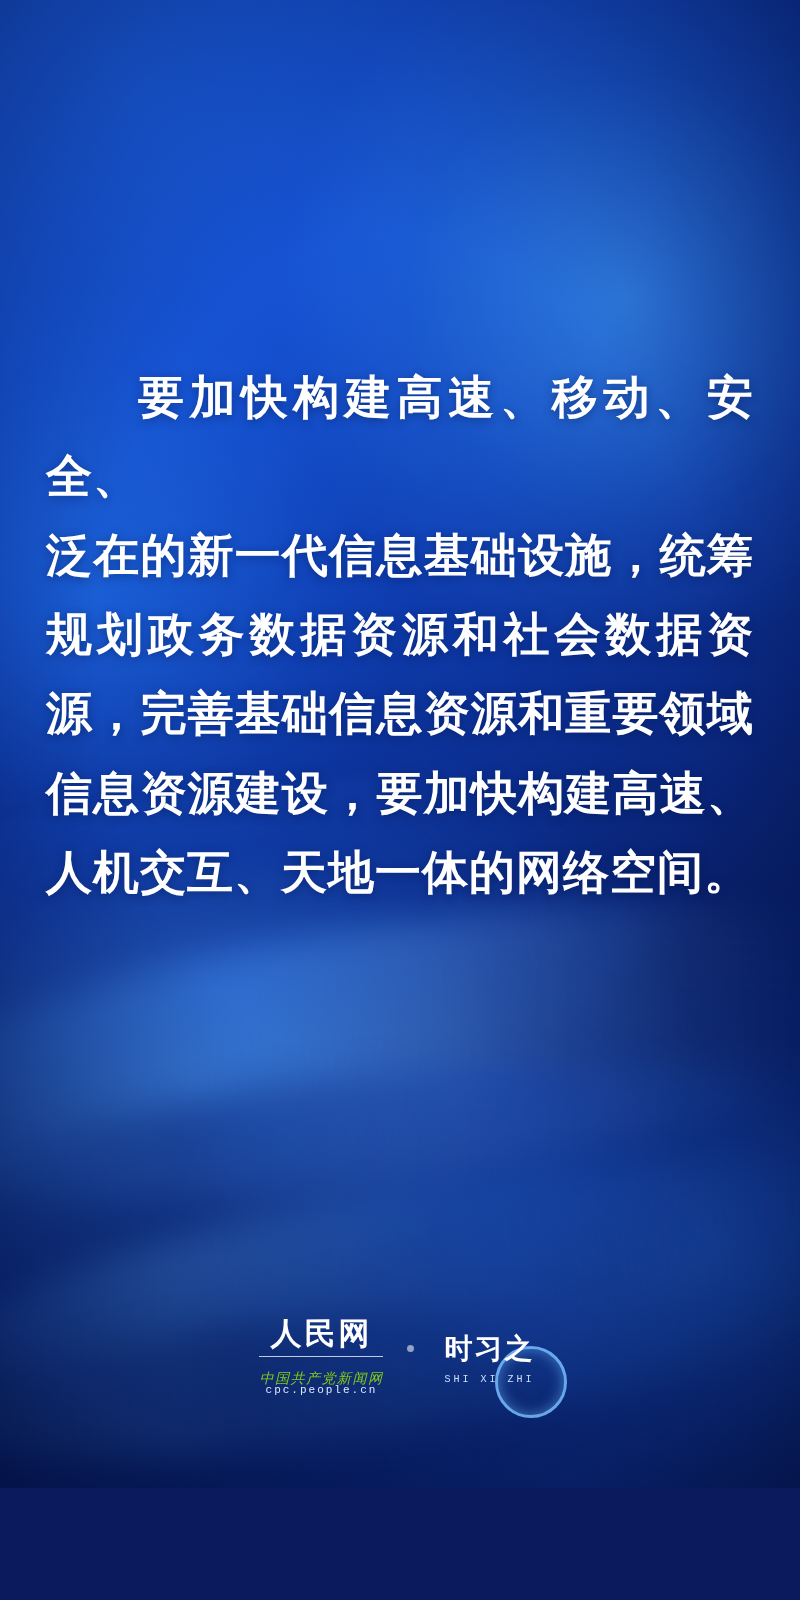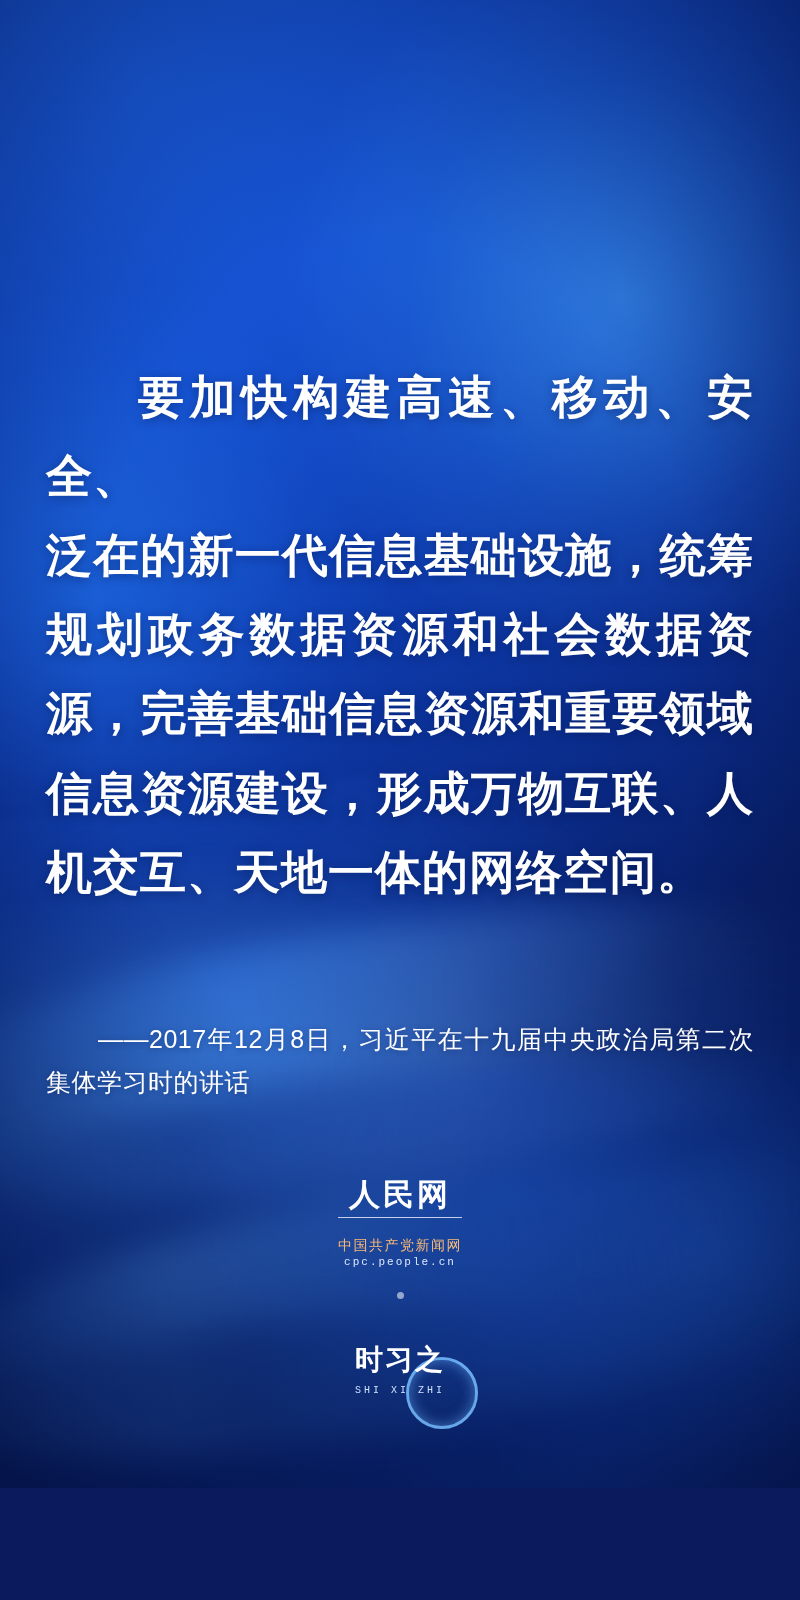--- a/index.html
+++ b/index.html
@@ -128,46 +128,45 @@
   
   .footer {
     position: absolute;
     left: 0;
     right: 0;
     bottom: 92px;
     display: flex;
     align-items: center;
     justify-content: center;
     gap: 24px;
-    flex-direction: column;
   }
 
   .brand-people {
     display: flex;
     flex-direction: column;
     align-items: center;
     line-height: 1;
   }
   .brand-people .cn {
     color: #ffffff;
     font-size: 31px;
     font-weight: bold;
     letter-spacing: 3px;
     font-family: "DejaVu Sans", "Liberation Sans", sans-serif;
   }
   .brand-people .sub {
     margin-top: 7px;
-    color: #fdba74;
+    color: #84cc16;
     font-size: 14px;
     letter-spacing: 1.5px;
     border-top: 1px solid rgba(255,255,255,0.75);
-    padding-top: 20px;
+    padding-top: 14px;
+    font-style: italic;
   }
   .brand-people .url {
-    margin-top: 5px;
     color: #dfe9ff;
     font-size: 11px;
     letter-spacing: 2px;
     font-family: "Liberation Mono", "DejaVu Sans Mono", monospace;
   }
 
   .divider-dot {
     width: 7px;
     height: 7px;
     border-radius: 50%;
@@ -232,26 +231,23 @@
   <div class="bg-sheen-2"></div>
   <div class="wave w1"></div>
   <div class="wave w2"></div>
   <div class="wave w3"></div>
   <div class="wave w4"></div>
   <div class="vignette"></div>
 
   <div class="content">
 
     <div class="quote">
-      <span class="first-line">要加快构建高速、移动、安全、</span><span>泛在的新一代信息基础设施，统筹规划政务数据资源和社会数据资源，完善基础信息资源和重要领域信息资源建设，形成万物互联、人机交互、天地一体的网络空间。</span>
+      <span class="first-line">要加快构建高速、移动、安全、</span><span>泛在的新一代信息基础设施，统筹规划政务数据资源和社会数据资源，完善基础信息资源和重要领域信息资源建设，要加快构建高速、人机交互、天地一体的网络空间。</span>
     </div>
 
-    <div class="attribution">
-      <span class="indent"></span><span>——2017年12月8日，习近平在十九届中央政治局第二次集体学习时的讲话</span>
-    </div>
 
     <div class="footer">
 
       <div class="brand-people">
         <div class="cn">人民网</div>
         <div class="sub">中国共产党新闻网</div>
         <div class="url">cpc.people.cn</div>
       </div>
 
       <div class="divider-dot"></div>

